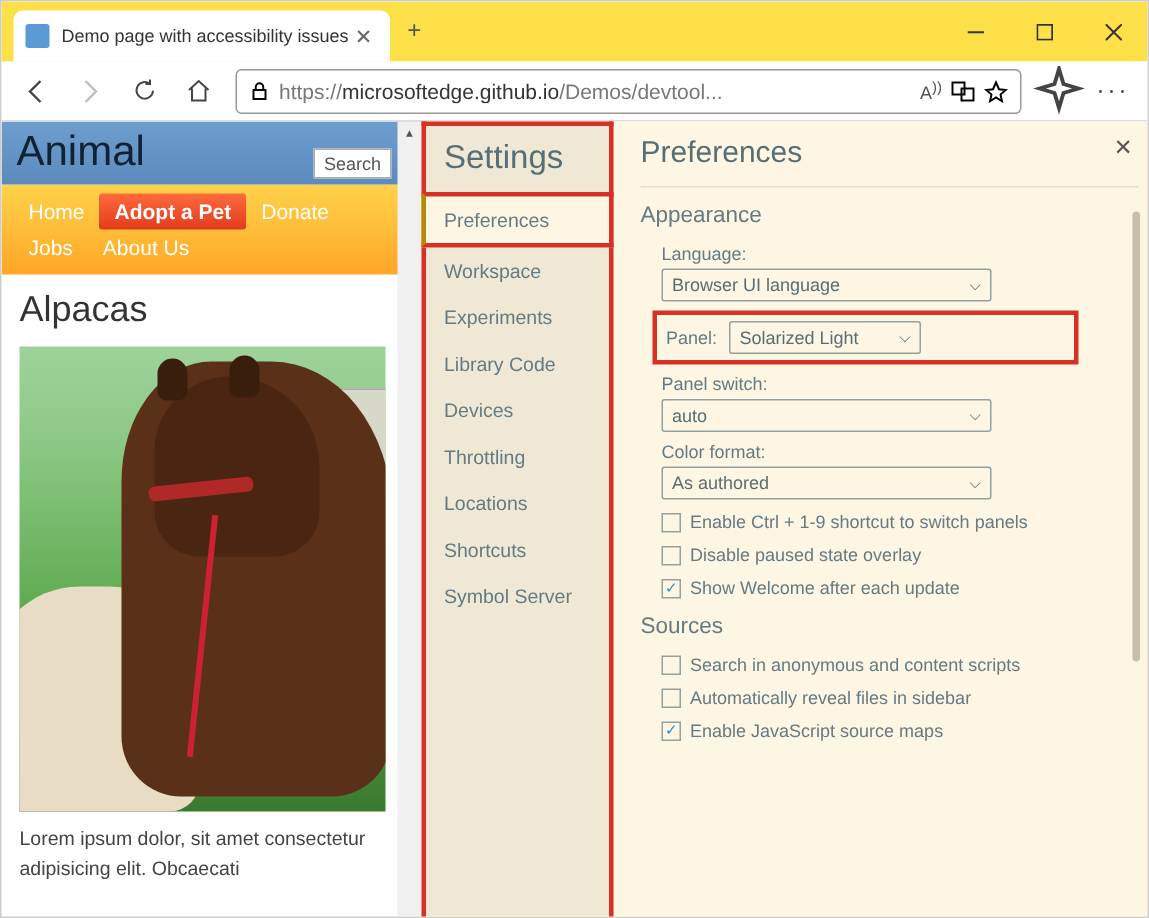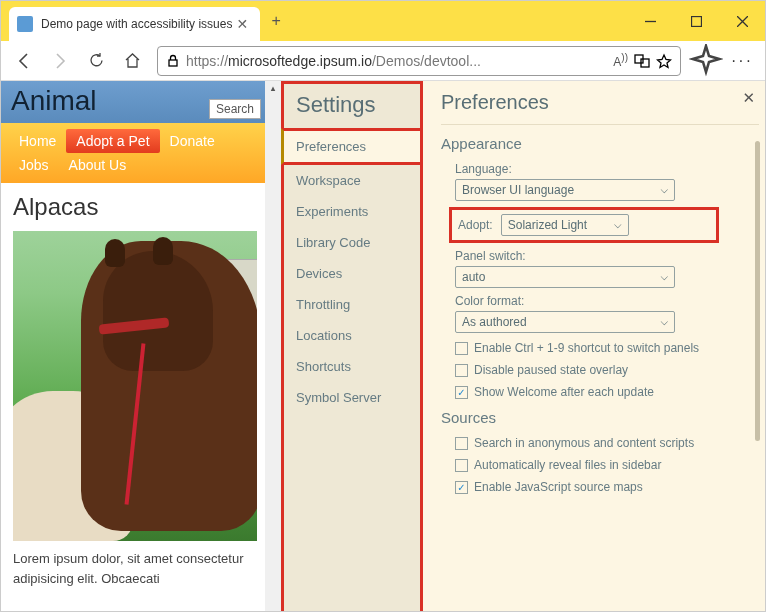--- a/index.html
+++ b/index.html
@@ -29,41 +29,41 @@
     
     
     .webpage { width: 280px; position: relative; overflow: hidden; }
     .webpage .scroll { position: absolute; right: 0; top: 0; width: 16px; height: 100%; background: #f0f0f0; }
     .webpage .scroll .up { height: 14px; display: flex; align-items: center; justify-content: center; font-size: 9px; color: #555; }
     .animal-header { background: linear-gradient(#6e9ecf, #5a8bbc); color: #fff; padding: 4px 10px 0; height: 42px; position: relative; }
     .animal-header .brand { font-size: 28px; font-weight: 300; color: #123; }
     .searchbox { position: absolute; right: 20px; bottom: 4px; background: #fff; color: #555; font-size: 12px; padding: 2px 6px; border: 1px solid #aaa; }
     .navbar { background: linear-gradient(#ffd24a, #ffa726); display: flex; flex-wrap: wrap; padding: 6px 8px; gap: 0; }
     .navbar a { color: #fff; font-size: 14px; padding: 4px 10px; text-decoration: none; }
-    .navbar a.hl { background: linear-gradient(#ff6a3c, #e23b1e); border-radius: 2px; }
+    .navbar a.hl { background: linear-gradient(#ff6a3c, #e23b1e); border-radius: 2px; font-weight: bold; }
     .pagebody { padding: 10px 12px; }
     .pagebody h1 { font-size: 24px; font-weight: 300; color: #333; margin-bottom: 10px; }
     .photo { width: 244px; height: 310px; background:
       linear-gradient(180deg, #9ed29a 0%, #8dc986 20%, #5aa84b 60%, #3b7a2e 100%);
       position: relative; overflow: hidden; margin-bottom: 8px; }
     .alpaca1 { position: absolute; left: 68px; top: 10px; width: 180px; height: 290px; background: #5a3018; border-radius: 60px 80px 40px 40px / 80px 100px 40px 40px; }
     .alpaca1::before { content: ""; position: absolute; left: 22px; top: 10px; width: 110px; height: 120px; background: #4a2612; border-radius: 50px 60px 30px 30px; }
     .alpaca2 { position: absolute; left: -20px; top: 160px; width: 140px; height: 150px; background: #e8dcc4; border-radius: 60px 60px 20px 20px; }
     .ears { position: absolute; left: 92px; top: 8px; width: 20px; height: 28px; background: #3a1e0c; border-radius: 10px 10px 6px 6px; }
     .ears2 { position: absolute; left: 140px; top: 6px; width: 20px; height: 28px; background: #3a1e0c; border-radius: 10px 10px 6px 6px; }
     .bridle { position: absolute; left: 86px; top: 90px; width: 70px; height: 10px; background: #b02828; border-radius: 4px; transform: rotate(-6deg); }
     .lead { position: absolute; left: 120px; top: 112px; width: 4px; height: 162px; background: #c23; transform: rotate(6deg); }
     .building { position: absolute; left: 186px; top: 28px; width: 62px; height: 60px; background: #d8d8c8; border: 1px solid #aaa; }
     .desc { font-size: 13px; color: #444; line-height: 1.5; }
     
     
     .devtools { flex: 1; background: #fdf6e3; display: flex; position: relative; }
     .dt-close { position: absolute; right: 10px; top: 8px; color: #555; cursor: pointer; font-size: 15px; }
     
-    .sidebar { width: 142px; background: #eee8d5; padding: 2px 0; border: 3px solid #d93025; border-bottom: none; }
+    .sidebar { width: 128px; background: #eee8d5; padding: 2px 0; border: 3px solid #d93025; border-bottom: none; }
     .sidebar-title { font-size: 22px; color: #586e75; font-weight: 300; padding: 6px 12px 10px; }
     .sidebar-item { font-size: 13px; color: #657b83; padding: 8px 12px; cursor: pointer; }
     .sidebar-item.active { background: #fdf6e3; border-left: 3px solid #b58900; margin-left: -3px; padding-left: 12px; border-top: 3px solid #d93025; border-bottom: 3px solid #d93025; border-right: 3px solid #d93025; margin-right: -3px; }
     
     .prefs { flex: 1; padding: 6px 6px 6px 18px; overflow-y: auto; position: relative; }
     .prefs h1 { font-size: 20px; font-weight: 300; color: #586e75; padding: 4px 0 10px; }
     .prefs hr { border: none; border-top: 1px solid #e6ddc4; margin-bottom: 10px; }
     .section-title { font-size: 15px; color: #657b83; margin: 10px 0 10px; }
     .field { margin: 6px 0 6px 14px; }
     .field-label { font-size: 12px; color: #657b83; margin-bottom: 3px; display: block; }
@@ -129,21 +129,21 @@
   <div class="tbtn">
       <svg width="17" height="17" viewBox="0 0 17 17">
         <path d="M2 8 L8.5 2 L15 8 M4 7 V15 H13 V7"></path>
       </svg>
     </div>
   <div class="addrbar">
     <svg width="14" height="14" viewBox="0 0 14 14">
         <rect x="3" y="6" width="8" height="6"></rect>
         <path d="M4.5 6 V4 A2.5 2.5 0 0 1 9.5 4 V6"></path>
       </svg>
-    <div class="url"><span class="gray">https://</span><span>microsoftedge.ipsum.io</span><span class="gray">/Demos/devtool...</span></div>
+    <div class="url"><span class="gray">https://</span><span>microsoftedge.github.io</span><span class="gray">/Demos/devtool...</span></div>
     <span style="font-size:12px;color:#555">A<sup>))</sup></span>
     <svg width="16" height="16" viewBox="0 0 16 16">
         <rect x="1" y="2" width="8" height="8"></rect>
         <rect x="7" y="6" width="8" height="8"></rect>
       </svg>
     <svg width="16" height="16" viewBox="0 0 16 16">
         <path d="M8 2 L10 6.5 L14.5 7 L11 10 L12 14.5 L8 12 L4 14.5 L5 10 L1.5 7 L6 6.5 Z"></path>
       </svg>
   </div>
   <div class="tbtn">
@@ -205,21 +205,21 @@
       <hr>
       <div class="section-title">Appearance</div>
       <div class="field">
         <span class="field-label">Language:</span>
         <div class="select">
             <span>Browser UI language</span>
             <span class="chev">⌵</span>
           </div>
       </div>
       <div class="theme-row">
-        <span class="field-label">Adopt:</span>
+        <span class="field-label">Panel:</span>
         <div class="select sm">
             <span>Solarized Light</span>
             <span class="chev">⌵</span>
           </div>
       </div>
       <div class="field">
         <span class="field-label">Panel switch:</span>
         <div class="select">
             <span>auto</span>
             <span class="chev">⌵</span>

